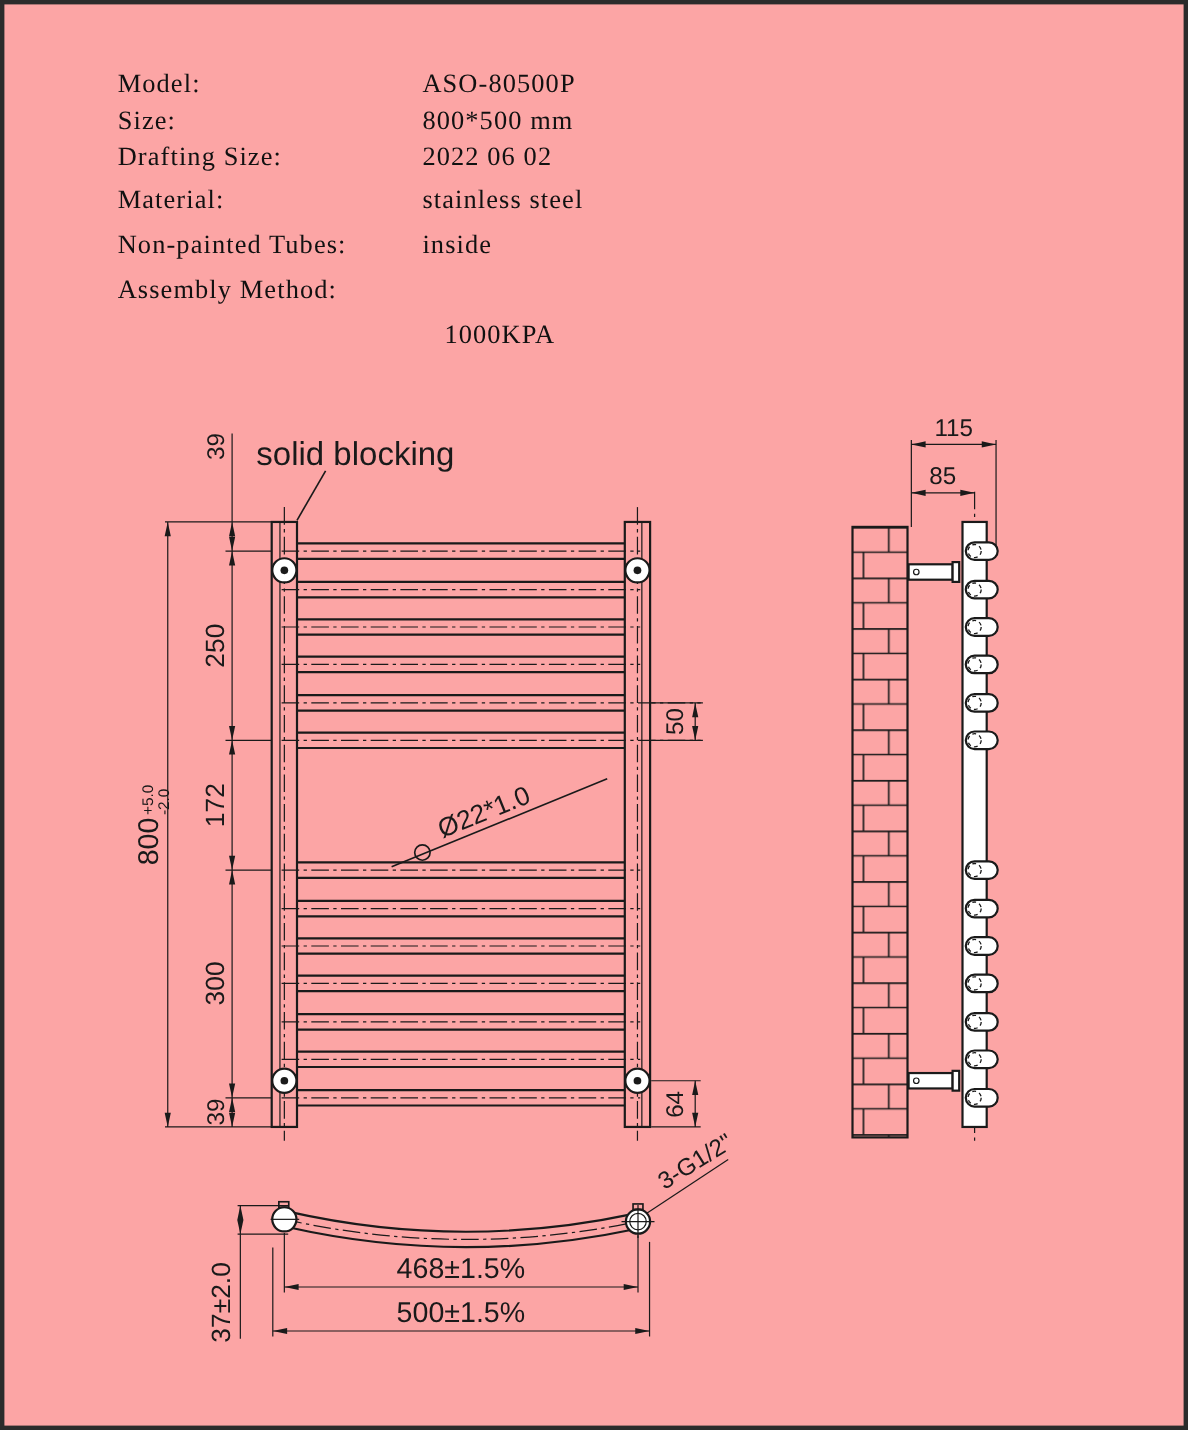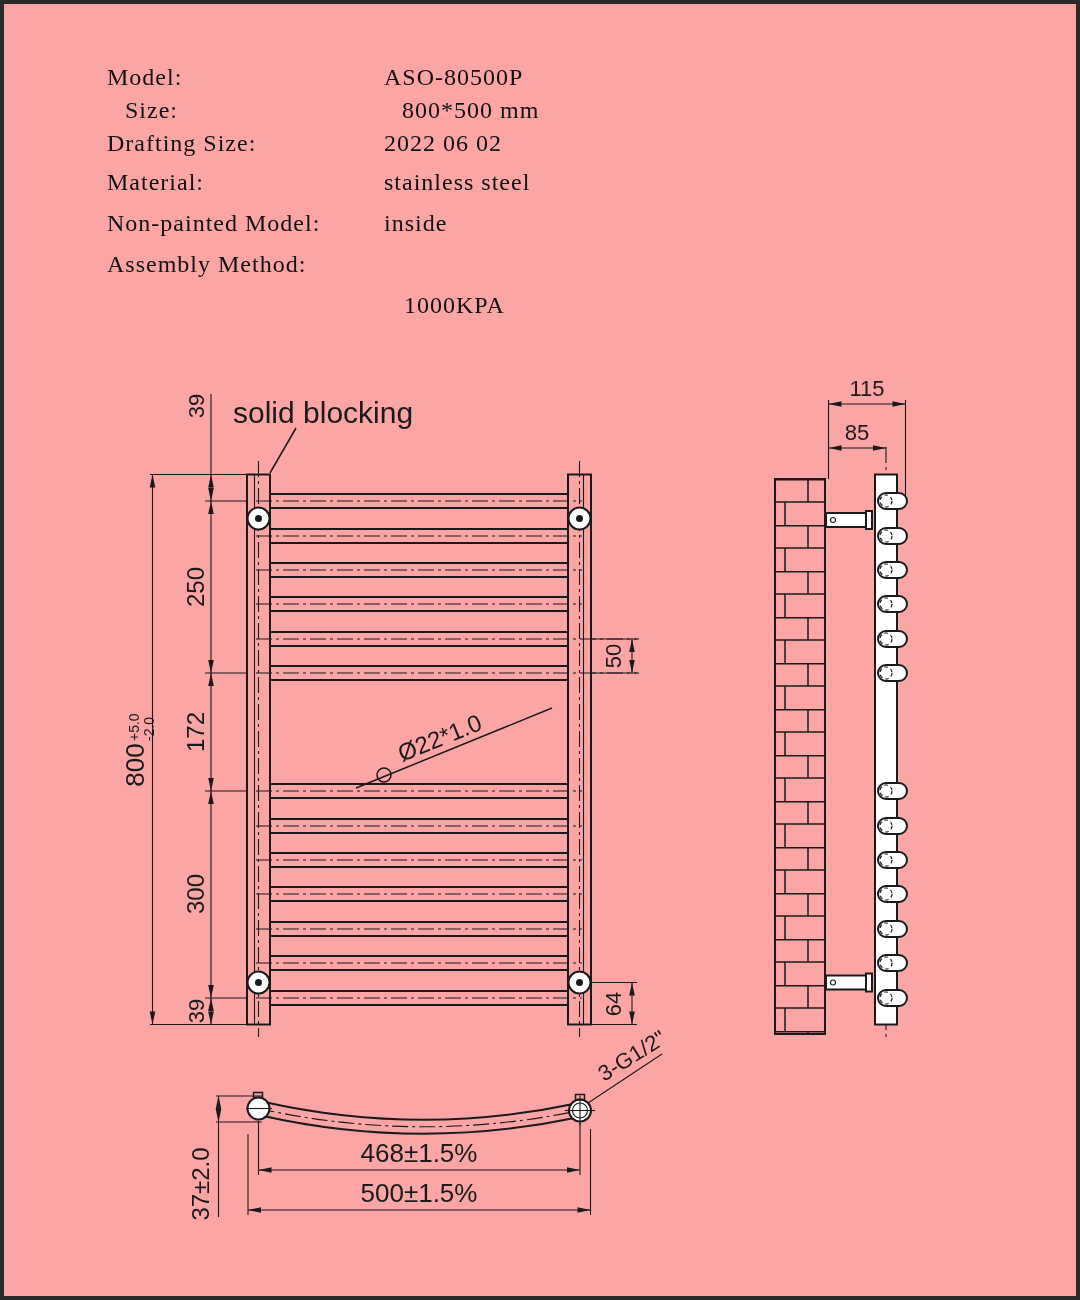--- a/index.html
+++ b/index.html
@@ -12,21 +12,21 @@
   }
   .specs { position:absolute; left:0; top:0; width:100%; height:360px; }
   .spec-label, .spec-value {
     position:absolute;
     font-family:"Liberation Serif", serif;
     font-size:24px; color:#111; letter-spacing:1px; white-space:nowrap;
   }
   .spec-label { left:103px; }
   .spec-value { left:380px; }
   .spec-value.v-tight { left:400px; }
-  .r0 { top:60px; } .r1 { top:93px;margin-left:18px; } .r2 { top:126px; }
+  .r0 { top:60px; } .r1 { top:93px; } .r2 { top:126px; }
   .r3 { top:165px; } .r4 { top:206px; } .r5 { top:247px; } .r6 { top:288px; }
 
   svg { position:absolute; left:0; top:0; }
   .ln  { stroke:#1a1a1a; fill:none; }
   .w2  { stroke-width:2; }
   .w15 { stroke-width:1.5; }
   .w1  { stroke-width:1.1; }
   .cl  { stroke:#1a1a1a; fill:none; stroke-width:1.1; stroke-dasharray:16 4 3 4; }
   .dashc { stroke:#1a1a1a; fill:none; stroke-width:1.2; stroke-dasharray:3.5 3; }
   .wht { fill:#ffffff; }
@@ -45,21 +45,21 @@
 
   <div class="specs">
     <span class="spec-label r0">Model:</span>
     <span class="spec-value r0">ASO-80500P</span>
     <span class="spec-label r1">Size:</span>
     <span class="spec-value r1">800*500 mm</span>
     <span class="spec-label r2">Drafting Size:</span>
     <span class="spec-value r2">2022 06 02</span>
     <span class="spec-label r3">Material:</span>
     <span class="spec-value r3">stainless steel</span>
-    <span class="spec-label r4">Non-painted Model:</span>
+    <span class="spec-label r4">Non-painted Tubes:</span>
     <span class="spec-value r4">inside</span>
     <span class="spec-label r5">Assembly Method:</span>
     <span class="spec-value r6 v-tight">1000KPA</span>
   </div>
 
   <svg width="1072" height="1292" viewBox="0 0 1072 1292">
     <defs>
       <marker id="aS" markerWidth="14" markerHeight="8" refX="0.5" refY="4" orient="auto" markerUnits="userSpaceOnUse">
         <path d="M0.5,4 L13.5,1.2 L13.5,6.8 Z" fill="#1a1a1a"></path>
       </marker>

